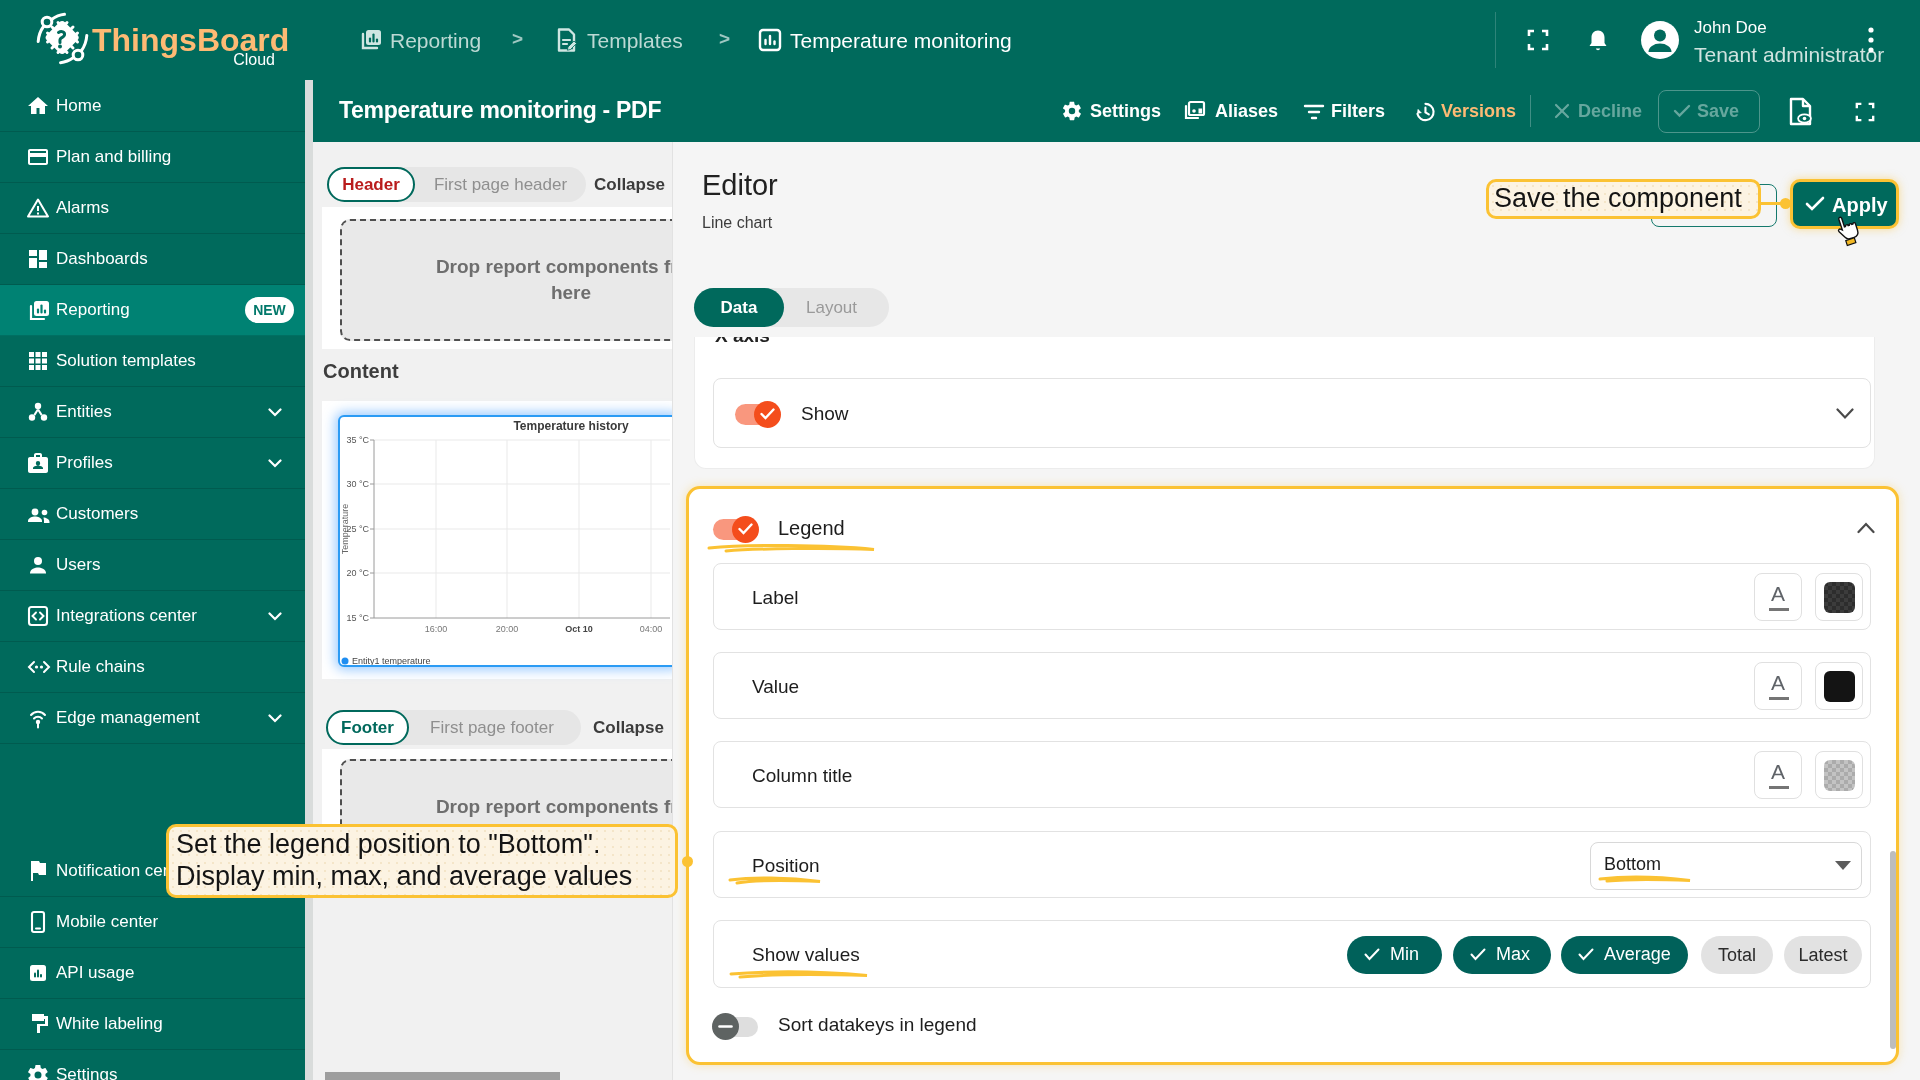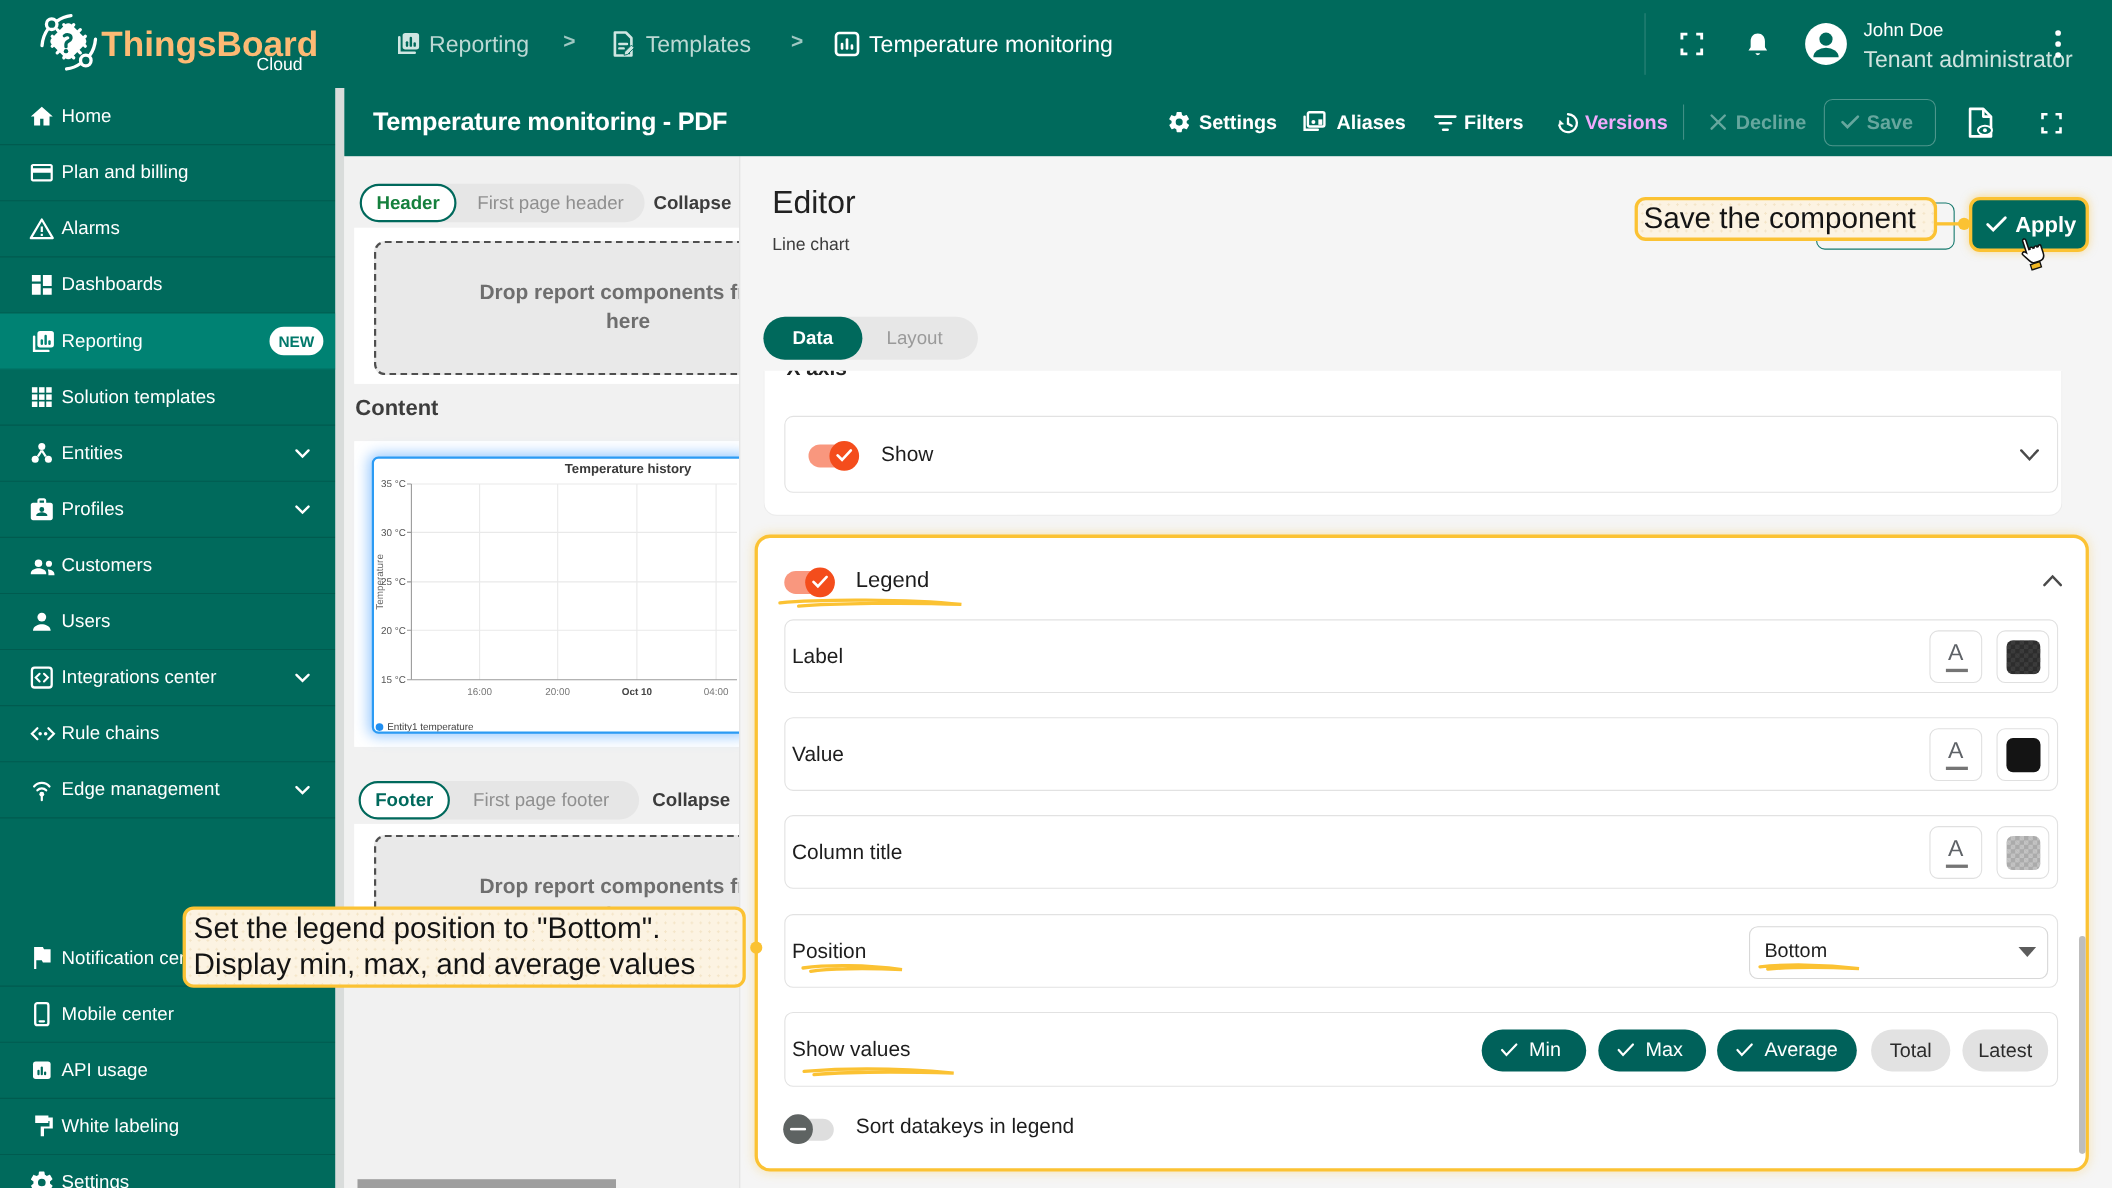--- a/index.html
+++ b/index.html
@@ -194,21 +194,21 @@
         </svg>
       <div class="txt">Settings</div>
     </div>
   </div>
 
   <div class="abs" style="left:305px; top:80px; width:8px; height:1000px; background:#d9dcdb;"></div>
 
   <div class="abs" id="leftpanel" style="left:313px; top:142px; width:359px; height:938px; background:#f1f1f1; overflow:hidden;">
 
     <div class="abs" style="left:14px; top:25px; width:259px; height:35px; background:#e6e6e6; border-radius:18px;"></div>
-    <div class="abs" style="left:14px; top:25px; width:88px; height:35px; background:#fff; border:2px solid #00695c; border-radius:18px; text-align:center; line-height:31px; font-size:17px; font-weight:700; color:#15803d;">Header</div>
+    <div class="abs" style="left:14px; top:25px; width:88px; height:35px; background:#fff; border:2px solid #00695c; border-radius:18px; text-align:center; line-height:31px; font-size:17px; font-weight:700; color:#b91c1c;">Header</div>
     <div class="abs" style="left:110px; top:25px; width:155px; height:35px; text-align:center; line-height:35px; font-size:17px; color:#8f8f8f;">First page header</div>
     <div class="abs" style="left:281px; top:25px; height:35px; line-height:35px; font-size:17px; font-weight:700; color:#3c3c3c;">Collapse</div>
 
     <div class="abs" style="left:9px; top:65px; width:350px; height:142px; background:#fff;"></div>
     <div class="abs" style="left:27px; top:77px; width:490px; height:122px; background:#e9e9e9; border:2px dashed #4f4f4f; border-radius:10px;"></div>
     <div class="abs" style="left:28px; top:112px; width:460px; text-align:center; font-size:19px; font-weight:700; color:#6e6e6e; line-height:26px;">Drop report components from<br>here</div>
 
     <div class="abs" style="left:10px; top:218px; font-size:20px; font-weight:700; color:#3d3d3d;">Content</div>
 
     <div class="abs" style="left:9px; top:259px; width:350px; height:278px; background:#fff;"></div>
@@ -260,21 +260,21 @@
     <div class="abs" style="left:9px; top:607px; width:350px; height:142px; background:#fff;"></div>
     <div class="abs" style="left:27px; top:617px; width:490px; height:124px; background:#e9e9e9; border:2px dashed #4f4f4f; border-radius:10px;"></div>
     <div class="abs" style="left:28px; top:652px; width:460px; text-align:center; font-size:19px; font-weight:700; color:#6e6e6e; line-height:26px;">Drop report components from<br>here</div>
 
     <div class="abs" style="left:12px; top:930px; width:235px; height:8px; background:#9e9e9e;"></div>
   </div>
 
   <div class="abs" id="editor" style="left:672px; top:142px; width:1248px; height:938px; background:#f5f5f5; border-left:1px solid #e2e2e2; overflow:hidden;">
     <style>
       .row { position:absolute; left:40px; width:1158px; background:#fff; border:1px solid #e2e2e2; border-radius:8px; }
-      .rowlab { position:absolute; left:6px; font-size:19px; color:#1d1d1d; }
+      .rowlab { position:absolute; left:38px; font-size:19px; color:#1d1d1d; }
       .abtn { position:absolute; width:48px; height:48px; border:1px solid #e0e0e0; border-radius:8px; background:#fff; }
       .abtn .ag { position:absolute; left:0; top:8px; width:100%; text-align:center; font-size:21px; color:#5f6368; }
       .abtn .au { position:absolute; left:14px; top:34px; width:20px; height:3px; background:#757575; }
       .sbtn { position:absolute; width:48px; height:48px; border:1px solid #e0e0e0; border-radius:8px; background:#fff; }
       .swatch { position:absolute; left:8px; top:8px; width:31px; height:31px; border-radius:6px; }
       .chip { position:absolute; top:794px; height:38px; border-radius:19px; font-size:18px; }
       .chipteal { background:#00615a; color:#fff; }
       .chipgray { background:#e2e2e2; color:#2b2b2b; }
       .tgl-track { position:absolute; border-radius:11px; }
       .tgl-thumb { position:absolute; border-radius:50%; }
@@ -429,21 +429,21 @@
           <path d="M9 14 h4"></path>
       </g>
     </svg>
     <div class="abs" style="left:1018px; top:21px; font-size:18px; font-weight:700; color:#fff;">Filters</div>
 
     <svg class="abs" style="left:1100px; top:20px;" width="23" height="23" viewBox="0 0 24 24">
       <path d="M13 4 a8.5 8.5 0 1 1 -8.3 10.5" fill="none" stroke="#fff" stroke-width="2.2" stroke-linecap="round"></path>
       <path d="M5.2 9.5 L4.5 14 L9 13.3" fill="#fff" stroke="#fff" stroke-width="0.5"></path>
       <path d="M13 8 v5 l3.5 2" fill="none" stroke="#fff" stroke-width="2.2" stroke-linecap="round"></path>
     </svg>
-    <div class="abs" style="left:1128px; top:21px; font-size:18px; font-weight:700; color:#f0abfc;">Versions</div>
+    <div class="abs" style="left:1128px; top:21px; font-size:18px; font-weight:700; color:#fdba74;">Versions</div>
 
     <div class="abs" style="left:1217px; top:15px; width:1px; height:32px; background:rgba(255,255,255,0.25);"></div>
 
     <svg class="abs" style="left:1241px; top:23px;" width="16" height="16" viewBox="0 0 16 16">
       <g stroke="#66a79e" stroke-width="2.2" stroke-linecap="round">
           <path d="M2 2 L14 14"></path>
           <path d="M14 2 L2 14"></path>
         </g>
     </svg>
     <div class="abs" style="left:1265px; top:21px; font-size:18px; font-weight:700; color:#66a79e;">Decline</div>

